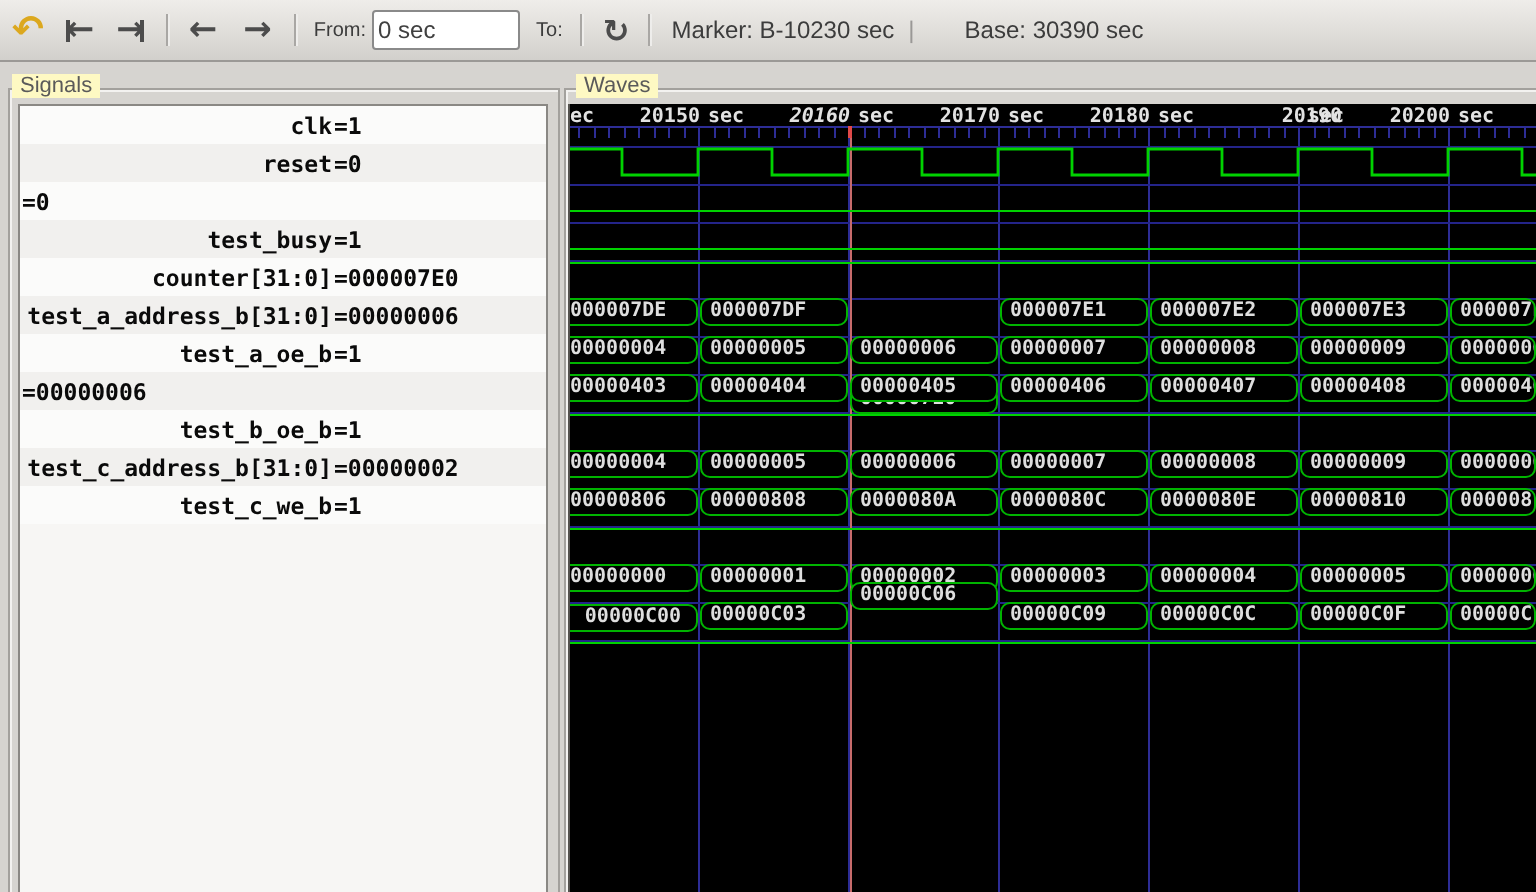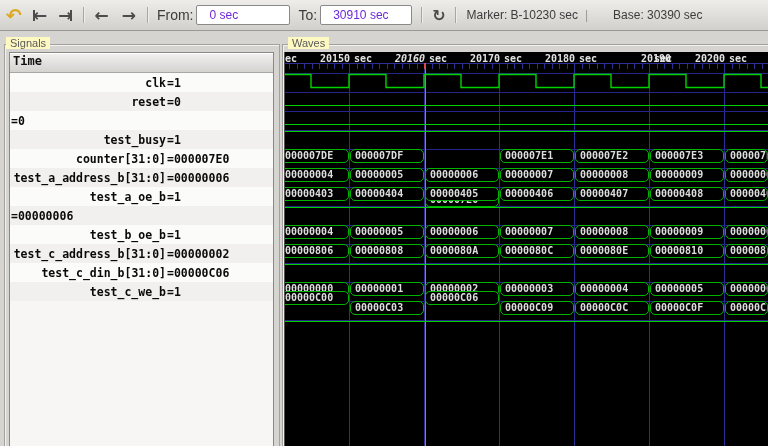--- a/index.html
+++ b/index.html
@@ -11,23 +11,23 @@
            background:linear-gradient(#efedea,#d2d0cc);
            border-bottom:1px solid #9b9996;display:flex;align-items:center;}
   .tb-icon{display:flex;align-items:center;font:bold 17px "DejaVu Sans",sans-serif;
            color:#4c4c4c;cursor:default;user-select:none;}
   .tb-icon.gold{color:#dca81e;font-size:19px;}
   .bar-left::before,.bar-right::after{content:"";display:inline-block;width:2px;height:11px;
            background:#4c4c4c;}
   .bar-left::before{margin-right:-2px;}
   .bar-right::after{margin-left:-2px;}
   .tb-sep{width:1px;height:16px;background:#a9a7a4;border-right:1px solid #eeedeb;}
-  .tb-label{font-size:14px;color:#3c3c3c;}
+  .tb-label{font-size:10px;color:#3c3c3c;}
   .tb-input{height:18px;border:1px solid #8a8a8a;border-radius:2px;background:#fff;
-            font:12px "Liberation Sans",sans-serif;color:#6d28d9;padding:0 12px;box-sizing:content-box;}
+            font:12px "Liberation Sans",sans-serif;color:#404040;padding:0 2px;box-sizing:content-box;}
   .tb-status{font-size:12px;color:#3c3c3c;}
 
   
   .frame{position:absolute;border:1px solid #a3a19d;box-shadow:inset 1px 1px 0 #f3f2f0;}
   #signals-frame{left:4px;top:44px;width:274px;height:402px;}
   #waves-frame{left:282px;top:44px;width:492px;height:402px;}
   .frame-label{position:absolute;top:37px;font-size:11px;color:#5a5a5a;
                background:#fef9c3;padding:0 4px;z-index:5;}
   #signals-frame-label{left:6px;}
   #waves-frame-label{left:288px;}
@@ -71,36 +71,34 @@
   <span class="tb-icon gold" style="margin-left:6px">↶</span>
   <span class="tb-icon bar-left" style="margin-left:11px">←</span>
   <span class="tb-icon bar-right" style="margin-left:11px">→</span>
   <span class="tb-sep" style="margin-left:11px"></span>
   <span class="tb-icon" style="margin-left:9px">←</span>
   <span class="tb-icon" style="margin-left:13px">→</span>
   <span class="tb-sep" style="margin-left:11px"></span>
   <span class="tb-label" style="margin-left:8px">From:</span>
   <input class="tb-input" style="margin-left: 3px; width: 68px;" value="0 sec">
   <span class="tb-label" style="margin-left:8px">To:</span>
-  <input class="tb-input" style="margin-left: 3px; width: 66px;" value="30910 sec">
   <span class="tb-sep" style="margin-left:9px"></span>
   <span class="tb-icon" style="margin-left:9px;font-size:16px">↻</span>
   <span class="tb-sep" style="margin-left:9px"></span>
   <span class="tb-status" style="margin-left:10px">Marker: B-10230 sec</span>
   <span class="tb-status" style="margin-left:7px;color:#9a9896">|</span>
   <span class="tb-status" style="margin-left:25px">Base: 30390 sec</span>
 </div>
 
 <div class="frame" id="signals-frame"></div>
 <div class="frame" id="waves-frame"></div>
 <span class="frame-label" id="signals-frame-label">Signals</span>
 <span class="frame-label" id="waves-frame-label">Waves</span>
 
 <div id="signal-list">
-  <div id="time-header">Time</div>
   <div>
       <div class="sig-row">
         <span class="sig-name">clk</span>
         <span class="sig-value">=1</span>
       </div>
       <div class="sig-row">
         <span class="sig-name">reset</span>
         <span class="sig-value">=0</span>
       </div>
       <div class="sig-row">
@@ -125,24 +123,20 @@
       <div class="sig-row">
         <span class="sig-value">=00000006</span>
       </div>
       <div class="sig-row">
         <span class="sig-name">test_b_oe_b</span>
         <span class="sig-value">=1</span>
       </div>
       <div class="sig-row">
         <span class="sig-name">test_c_address_b[31:0]</span>
         <span class="sig-value">=00000002</span>
-      </div>
-      <div class="sig-row">
-        <span class="sig-name">test_c_din_b[31:0]</span>
-        <span class="sig-value">=00000C06</span>
       </div>
       <div class="sig-row">
         <span class="sig-name">test_c_we_b</span>
         <span class="sig-value">=1</span>
       </div>
     </div>
 </div>
 
 <div id="wave-canvas">
     <div class="ruler-unit" style="left: -6px;">sec</div>
@@ -285,21 +279,21 @@
     <div class="wave-line" style="top: 212px; background: rgb(0, 210, 0);"></div>
     <div class="baseline" style="top: 230px; background: rgb(36, 36, 138);"></div>
     <div class="bus-seg" style="left: -5px; top: 230px; width: 69px; border-color: rgb(0, 180, 0);">00000000</div>
     <div class="bus-seg" style="left: 65px; top: 230px; width: 74px; border-color: rgb(0, 180, 0);">00000001</div>
     <div class="bus-seg" style="left: 140px; top: 230px; width: 74px; border-color: rgb(0, 180, 0);">00000002</div>
     <div class="bus-seg" style="left: 215px; top: 230px; width: 74px; border-color: rgb(0, 180, 0);">00000003</div>
     <div class="bus-seg" style="left: 290px; top: 230px; width: 74px; border-color: rgb(0, 180, 0);">00000004</div>
     <div class="bus-seg" style="left: 365px; top: 230px; width: 74px; border-color: rgb(0, 180, 0);">00000005</div>
     <div class="bus-seg" style="left: 440px; top: 230px; width: 43px; border-color: rgb(0, 180, 0);">00000006</div>
     <div class="baseline" style="top: 249px; background: rgb(36, 36, 138);"></div>
-    <div class="bus-seg" style="left: -5px; top: 239px; width: 69px; border-color: rgb(0, 180, 0);">00000C00</div>
+    <div class="bus-seg" style="left: -5px; top: 250px; width: 69px; border-color: rgb(0, 180, 0); text-align: center;">00000C00</div>
     <div class="bus-seg" style="left: 65px; top: 249px; width: 74px; border-color: rgb(0, 180, 0);">00000C03</div>
     <div class="bus-seg" style="left: 140px; top: 239px; width: 74px; border-color: rgb(0, 180, 0);">00000C06</div>
     <div class="bus-seg" style="left: 215px; top: 249px; width: 74px; border-color: rgb(0, 180, 0);">00000C09</div>
     <div class="bus-seg" style="left: 290px; top: 249px; width: 74px; border-color: rgb(0, 180, 0);">00000C0C</div>
     <div class="bus-seg" style="left: 365px; top: 249px; width: 74px; border-color: rgb(0, 180, 0);">00000C0F</div>
     <div class="bus-seg" style="left: 440px; top: 249px; width: 43px; border-color: rgb(0, 180, 0);">00000C12</div>
     <div class="baseline" style="top: 268px; background: rgb(36, 36, 138);"></div>
     <div class="wave-line" style="top: 269px; background: rgb(0, 210, 0);"></div>
     <div class="marker" style="left: 140px; background: rgb(199, 107, 107);"></div>
     <div class="marker-tick" style="left: 139px; background: rgb(224, 72, 72);"></div>

